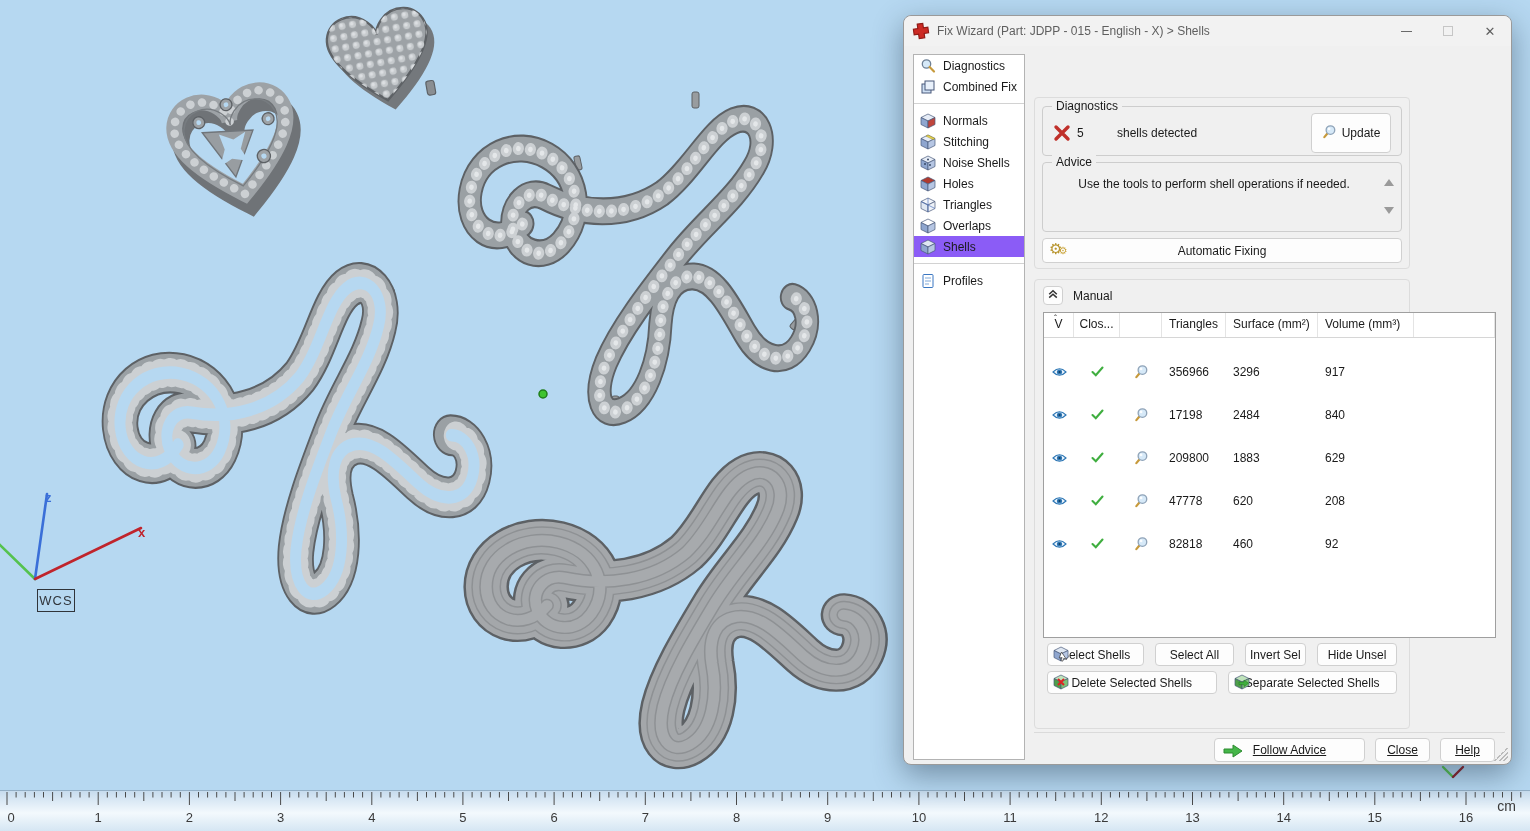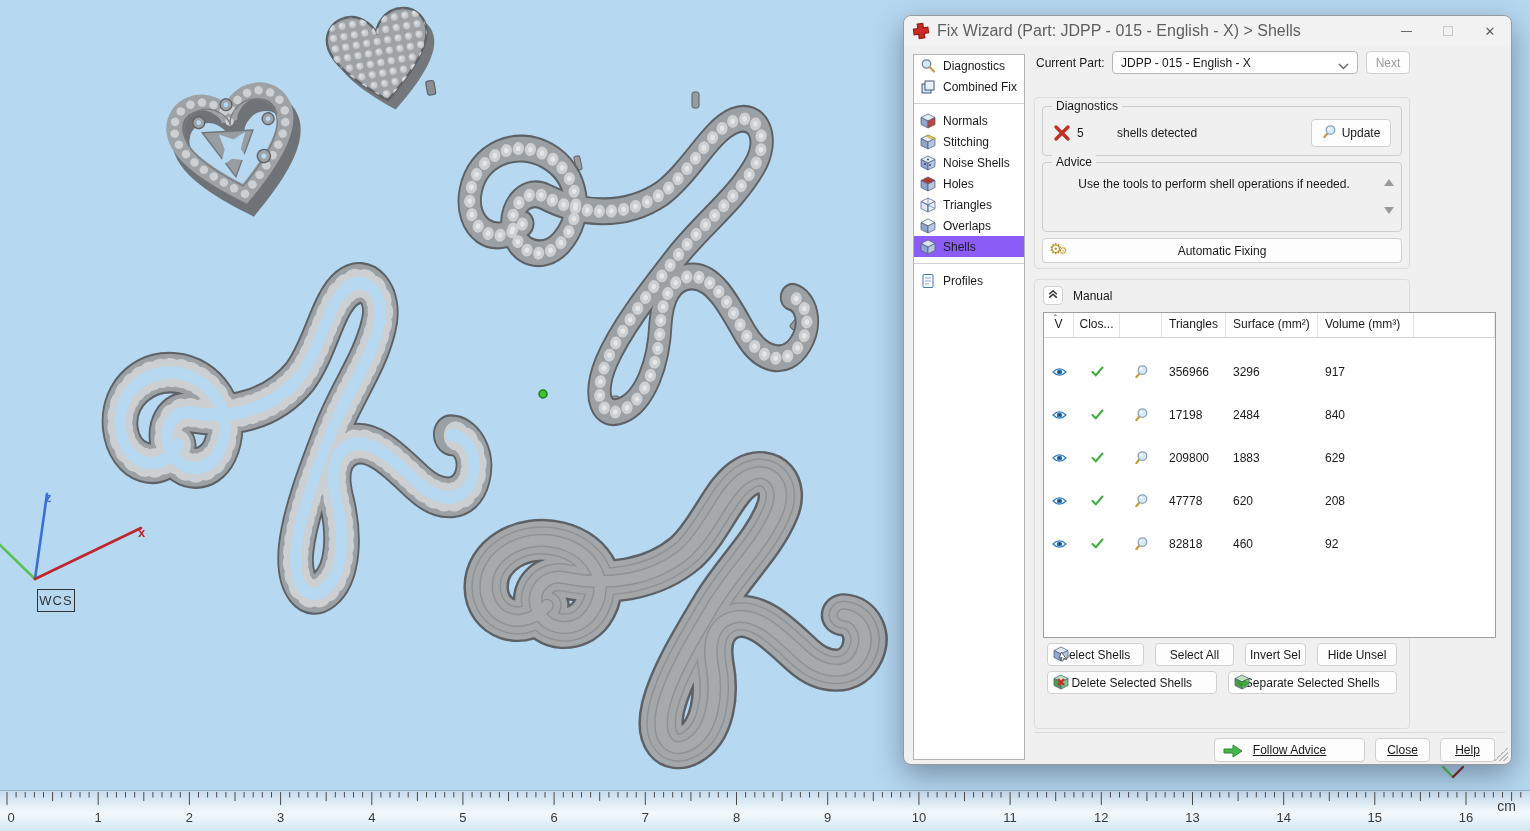--- a/index.html
+++ b/index.html
@@ -24,21 +24,21 @@
   .ruler .unit { position:absolute; right:14px; top:7px; font-size:14px; color:#3a3a3a; }
 
   
   .dialog { position:absolute; left:903px; top:15px; width:609px; height:750px;
     background:#f0f0f0; border:1px solid #9a9a9a; border-radius:8px;
     box-shadow:0 10px 30px rgba(30,50,70,.45); }
   .titlebar { position:absolute; left:0; top:0; right:0; height:30px;
     display:flex; align-items:center; padding-left:8px;
     border-radius:8px 8px 0 0; background:#f2f2f2; }
   .titlebar .app-icon { width:18px; height:18px; margin-right:7px; display:flex; }
-  .titlebar .title { flex:1; font-size:16px; color:#5f5f5f; white-space:nowrap; overflow:hidden; }
+  .titlebar .title { flex:1; font-size:12px; color:#5f5f5f; white-space:nowrap; overflow:hidden; }
   .win-btn { width:42px; height:30px; display:flex; align-items:center; justify-content:center;
     color:#5f5f5f; background:transparent; border:none; font-size:13px; }
   .win-btn .minbar { width:11px; height:0; border-top:1.4px solid #6a6a6a; display:block; }
   .win-btn .maxbox { width:10px; height:10px; border:1.2px solid #c6c6c6; display:block; }
 
   
   .sidebar { position:absolute; left:9px; top:38px; width:112px; height:706px;
     background:#ffffff; border:1px solid #b3b3b3; overflow:hidden; }
   .sb-item { display:flex; align-items:center; gap:7px; padding:3px 6px; height:21px; cursor:default; }
   .sb-item.selected { background:#8b5cf6; }
@@ -60,21 +60,21 @@
     border:1px solid #dcdcdc; border-radius:4px; }
   .gbox { position:absolute; left:7px; right:7px; border:1px solid #cdcdcd; border-radius:4px; }
   .gbox .gtitle { position:absolute; left:9px; top:-8px; background:#f0f0f0; padding:0 4px; }
   .gbox-diag { top:8px; height:50px; }
   .gbox-adv  { top:64px; height:70px; }
   .diag-row { position:absolute; left:10px; right:10px; top:13px; height:26px;
     display:flex; align-items:center; }
   .diag-x { width:18px; height:18px; margin-right:6px; }
   .diag-count { width:40px; }
   .diag-msg { flex:1; }
-  .update-btn { width:80px; height:28px; gap:5px; }
+  .update-btn { width:80px; height:40px; gap:5px; }
   .adv-text { position:absolute; left:14px; top:14px; right:30px;text-align:center; }
   .scrollarrow { position:absolute; right:7px; width:0; height:0;
     border-left:5px solid transparent; border-right:5px solid transparent; }
   .scrollarrow.up { top:16px; border-bottom:7px solid #9a9a9a; }
   .scrollarrow.down { top:44px; border-top:7px solid #9a9a9a; }
   .autofix-btn { position:absolute; left:7px; right:7px; top:140px; height:25px; position:absolute; }
   .autofix-btn .gears { position:absolute; left:6px; top:1px; color:#b8952f; font-size:15px; }
   .autofix-btn .gears small { font-size:10px; margin-left:-4px; color:#caa43a; }
 
   .manual-box { position:absolute; left:130px; top:263px; width:376px; height:450px;
@@ -516,32 +516,20 @@
             <rect x="3" y="1.5" width="10" height="13" rx="1" fill="#fff" stroke="#3b77c2"></rect>
             <line x1="5" y1="5" x2="11" y2="5" stroke="#7fa8d9"></line>
             <line x1="5" y1="8" x2="11" y2="8" stroke="#7fa8d9"></line>
             <line x1="5" y1="11" x2="9" y2="11" stroke="#7fa8d9"></line>
           </svg>
         </span>
         <span>Profiles</span>
       </div>
     </div>
 
-  <div class="row-current">
-    <label>Current Part:</label>
-    <div class="combo">
-      <span>JDPP - 015 - English - X</span>
-      <span class="chev">
-        <svg width="11" height="7" viewBox="0 0 11 7">
-            <polyline points="1,1 5.5,5.5 10,1" fill="none" stroke="#666" stroke-width="1.4"></polyline>
-          </svg>
-      </span>
-    </div>
-    <button class="btn next-btn">Next</button>
-  </div>
 
   <div class="top-box">
     <div class="gbox gbox-diag">
       <span class="gtitle">Diagnostics</span>
       <div class="diag-row">
         <span class="diag-x">
           <svg width="18" height="18" viewBox="0 0 18 18">
               <path d="M3 3 L15 15 M15 3 L3 15" stroke="#c0302a" stroke-width="3.4" stroke-linecap="round"></path>
             </svg>
         </span>

